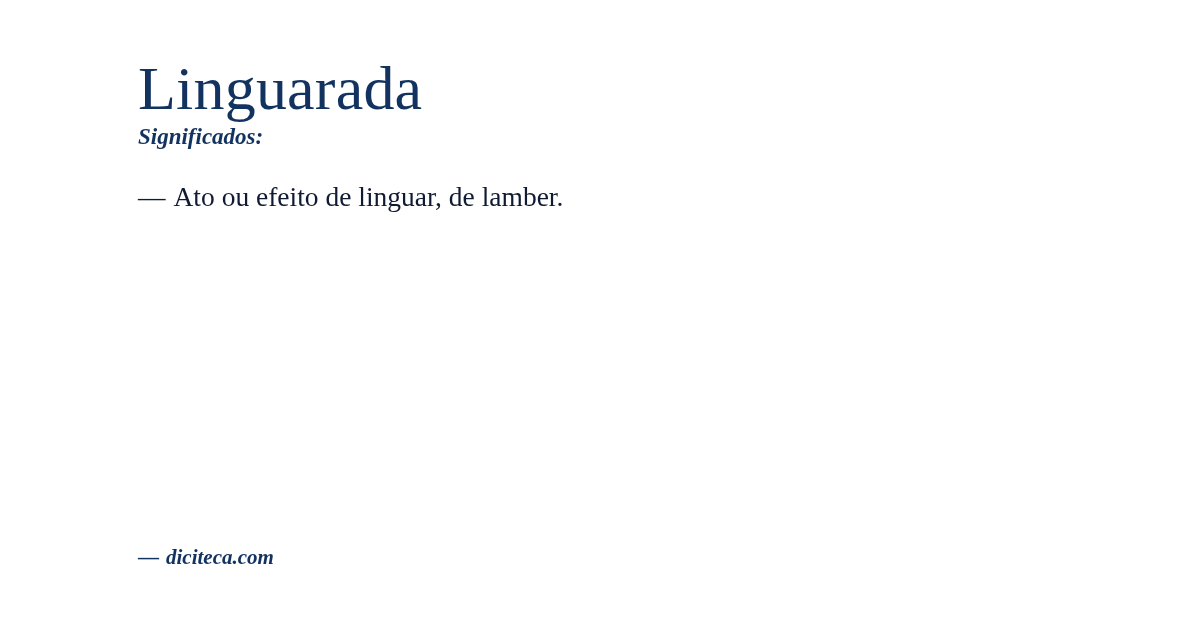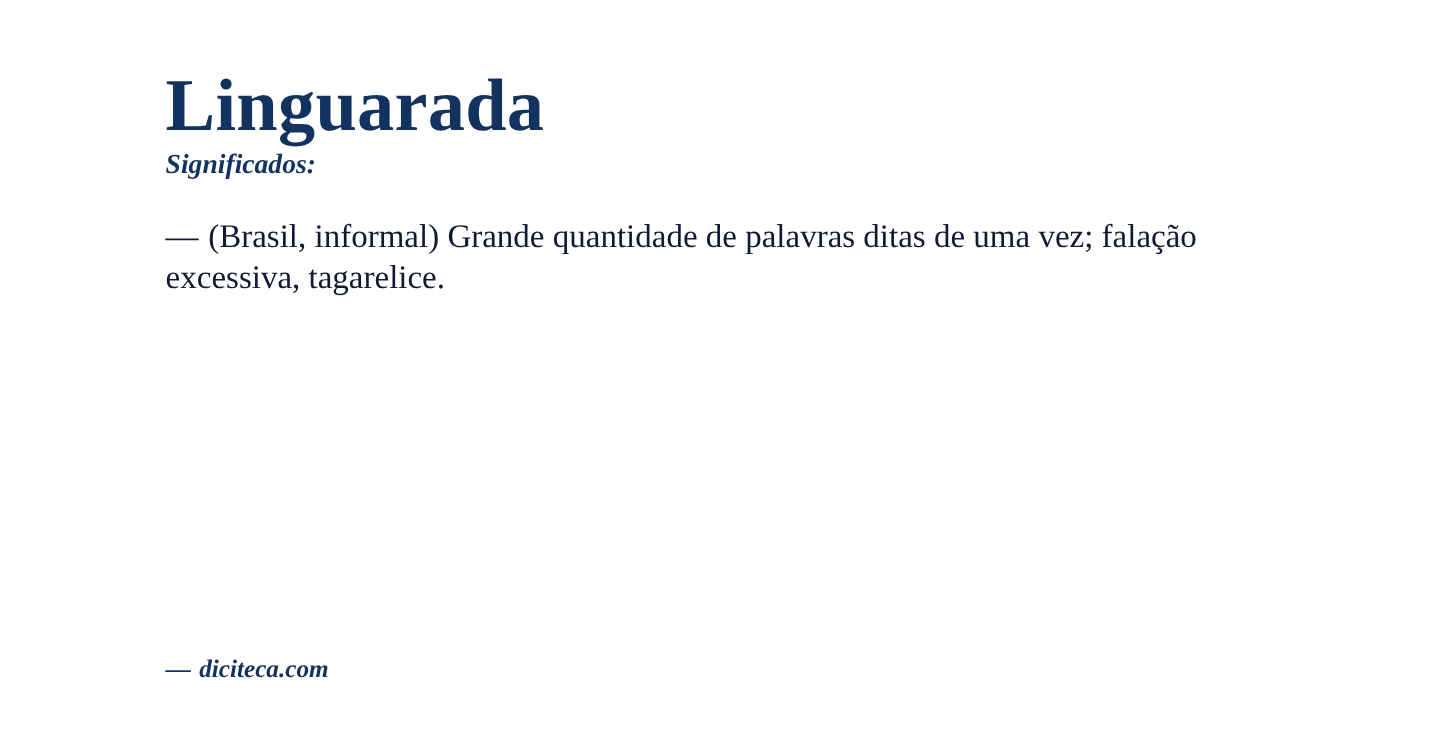--- a/index.html
+++ b/index.html
@@ -17,21 +17,21 @@
   .card {
     box-sizing: border-box;
     width: 1200px;
     height: 628px;
     padding: 56px 130px 0 138px;
     position: relative;
   }
   .word-title {
     font-family: "Liberation Serif", "DejaVu Serif", serif;
     font-size: 62px;
-    font-weight: 700;
+    font-weight: 400;
     color: #12325f;
     line-height: 1.06;
     letter-spacing: 0.2px;
     margin: 0 0 2px 0;
   }
   .subtitle {
     font-family: "Liberation Serif", "DejaVu Serif", serif;
     font-style: italic;
     font-weight: 700;
     font-size: 23px;
@@ -73,21 +73,21 @@
 <body>
 
 <div class="card">
 
   <h1 class="word-title">Linguarada</h1>
 
   <div class="subtitle">Significados:</div>
 
   <ul class="senses">
     <li class="sense">
-      <span class="dash">—</span><span>(Brasil, informal) Grande quantidade de palavras ditas de uma vez; falação excessiva, tagarelice.</span>
+      <span class="dash">—</span><span>Ato ou efeito de linguar, de lamber.</span>
     </li>
   </ul>
 
   <div class="footer">
     <span class="dash">—</span><span>diciteca.com</span>
   </div>
 
 </div>
 
 </body></html>

